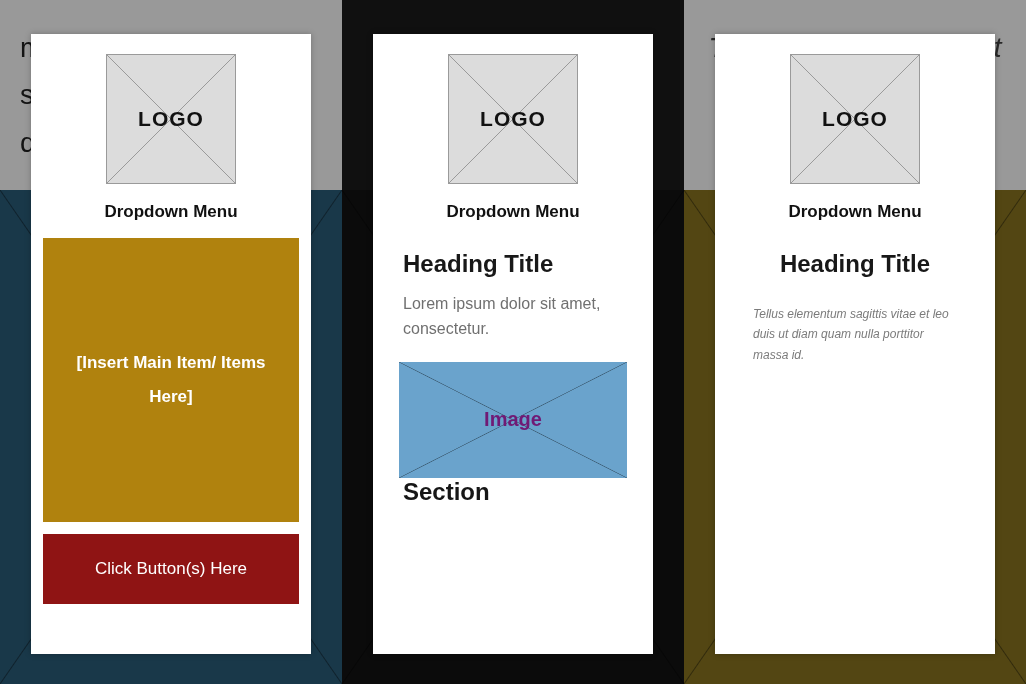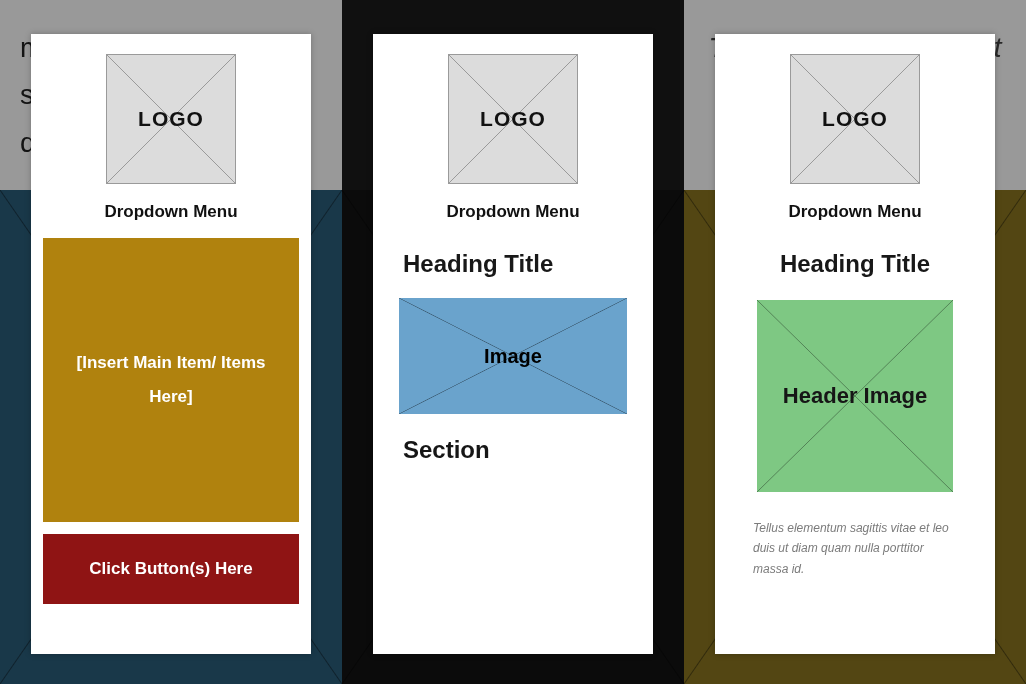--- a/index.html
+++ b/index.html
@@ -130,21 +130,21 @@
       text-align:center;
       line-height:2.0;
       padding: 0 30px;
     }
     .cta {
       margin-top: 12px;
       width: 256px;
       height: 70px;
       background: #8f1414;
       color:#fff;
-      font-weight:700;
+      font-weight:400;
       font-size:17px;
       display:flex;
       align-items:center;
       justify-content:center;
       border:none;
       cursor:pointer;
     }
 
     
     .heading {
@@ -167,31 +167,30 @@
       margin-top: 20px;
       width: 228px;
       height: 116px;
       background:#6aa3cc;
       position:relative;
       display:flex;
       align-items:center;
       justify-content:center;
       font-weight:800;
       font-size:20px;
-      color:#000000;
+      color:#701a75;
     }
     .image-block::before,
     .image-block::after {
       content:"";
       position:absolute; inset:0;
     }
     .image-block::before { background: linear-gradient(to bottom right, transparent calc(50% - .7px), rgba(0,0,0,.4) 50%, transparent calc(50% + .7px)); }
     .image-block::after  { background: linear-gradient(to bottom left,  transparent calc(50% - .7px), rgba(0,0,0,.4) 50%, transparent calc(50% + .7px)); }
     .section-heading {
-      margin-top: 22px;
       width:100%;
       padding: 0 18px;
       font-weight:700;
       font-size:24px;
       color:#161616;
     }
 
     
     .header-image {
       margin-top: 22px;
@@ -286,31 +285,29 @@
     </div>
     <button class="cta">Click Button(s) Here</button>
   </div>
 
   <div class="card">
     <div class="logo">
       <span style="position:relative;z-index:2">LOGO</span>
     </div>
     <div class="dropdown">Dropdown Menu</div>
     <div class="heading">Heading Title</div>
+    <div class="body-text">Lorem ipsum dolor sit amet, consectetur.</div>
     <div class="image-block">
       <span style="position:relative;z-index:2">Image</span>
     </div>
     <div class="section-heading">Section</div>
   </div>
 
   <div class="card">
     <div class="logo">
       <span style="position:relative;z-index:2">LOGO</span>
     </div>
     <div class="dropdown">Dropdown Menu</div>
     <div class="card3-heading">Heading Title</div>
-    <div class="header-image">
-      <span style="position:relative;z-index:2">Header Image</span>
-    </div>
     <div class="italic-body">Tellus elementum sagittis vitae et leo duis ut diam quam nulla porttitor massa id.</div>
   </div>
 
 </div>
 
 </body></html>

